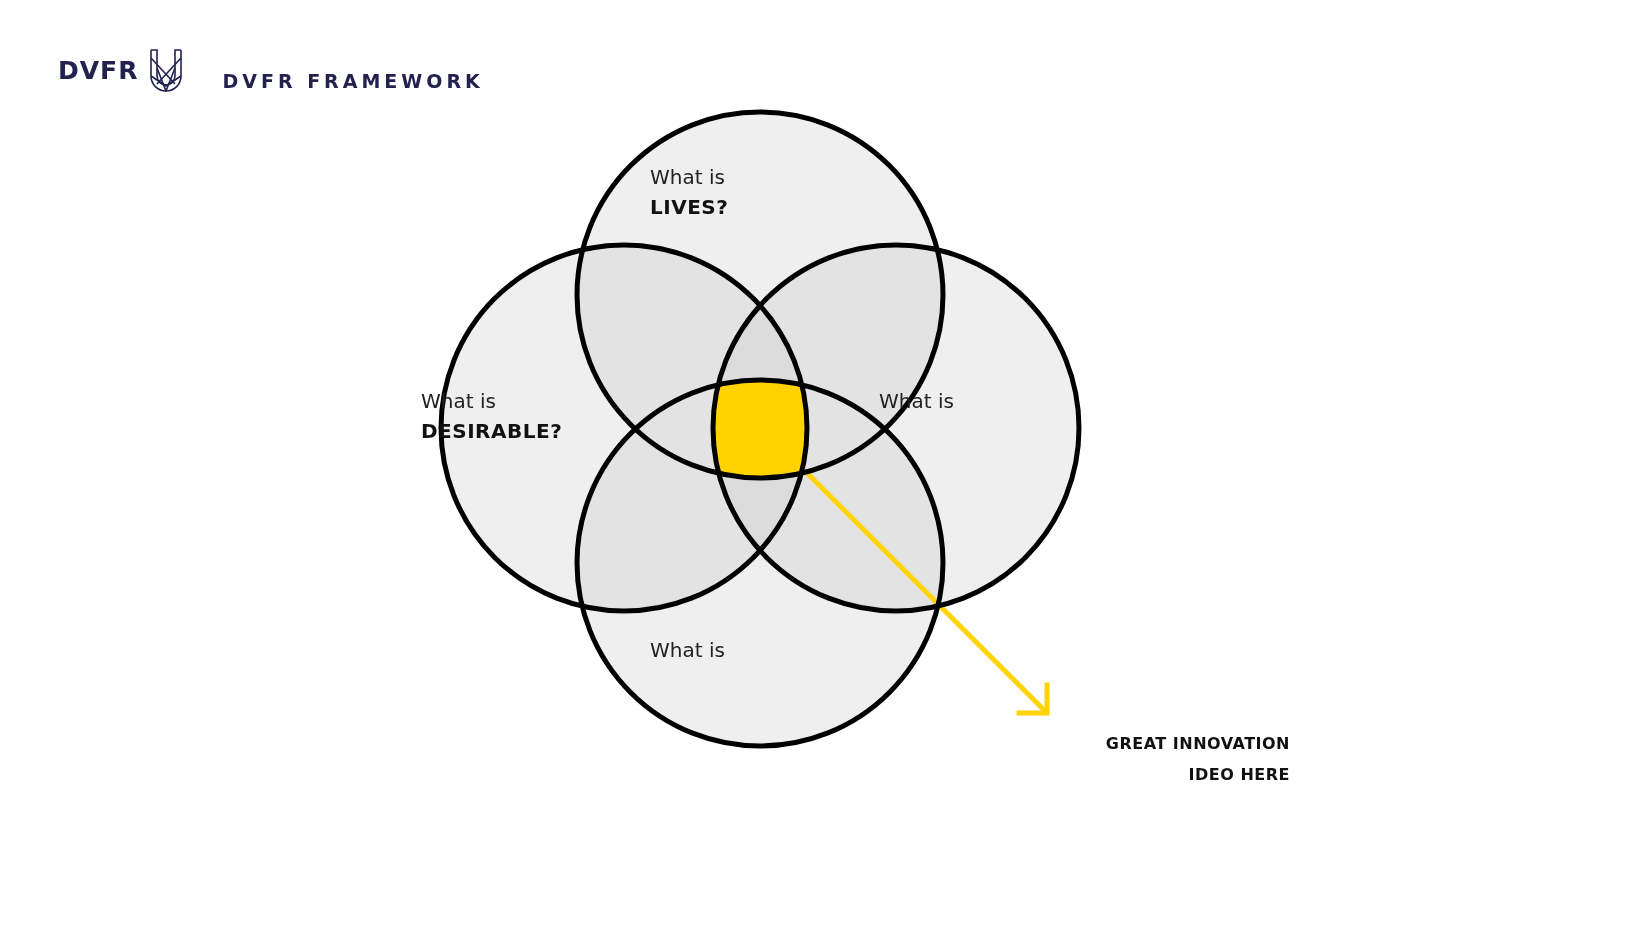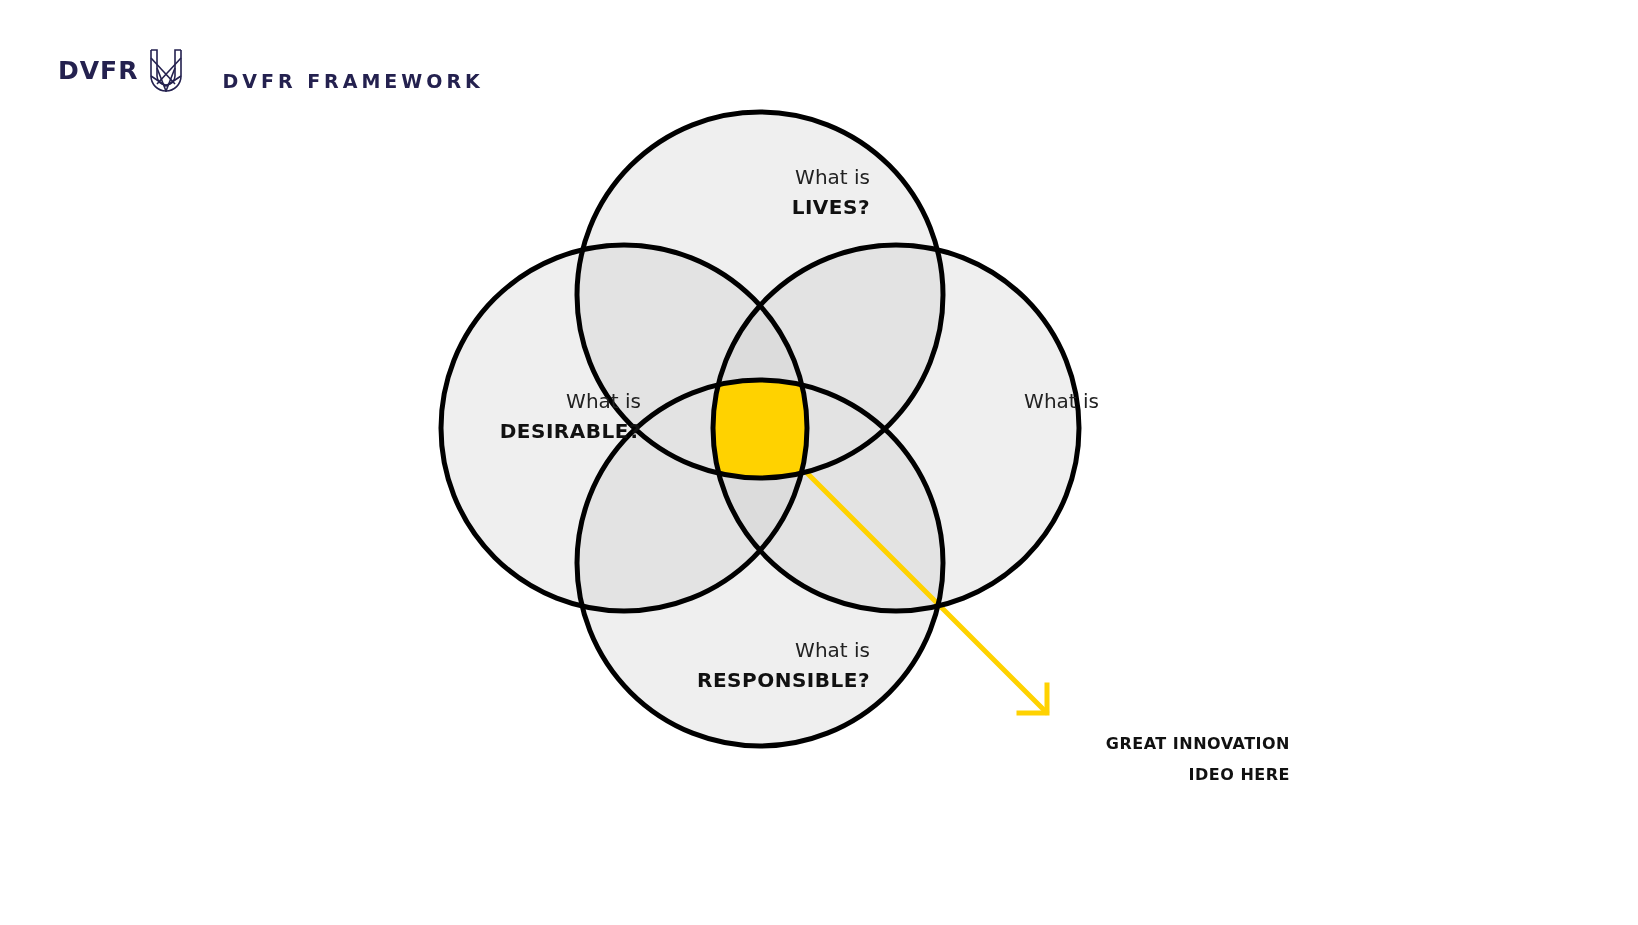--- a/index.html
+++ b/index.html
@@ -2,21 +2,21 @@
 <html><head>
   <meta charset="utf-8">
   <style>
     html, body { margin: 0; padding: 0; background: #ffffff; }
     body { width: 1638px; height: 925px; position: relative; overflow: hidden; font-family: "DejaVu Sans", sans-serif; }
     .header { position: absolute; left: 58px; top: 46px; height: 48px; display: flex; align-items: center; }
     .brand { font-family: "DejaVu Sans", sans-serif; font-size: 25px; font-weight: bold; color: #24214f; letter-spacing: 1px; }
     .brand-u { margin-left: 10px; width: 36px; height: 44px; }
     .title { margin-left: 38px; font-family: "DejaVu Sans", sans-serif; font-size: 19px; font-weight: bold; color: #24214f; letter-spacing: 4px; margin-top: 21px; }
     svg.diagram { position: absolute; left: 0; top: 0; }
-    .lbl { position: absolute; text-align: right; color: #1a1a1a; width: 220px; }
+    .lbl { position: absolute; text-align: left; color: #1a1a1a; width: 220px; }
     .lbl .q { display: block; font-size: 20px; font-weight: normal; line-height: 30px; color: #222; }
     .lbl .k { display: block; font-size: 20px; font-weight: bold; line-height: 30px; color: #111; letter-spacing: 0.5px; }
     .callout { position: absolute; left: 1010px; top: 728px; width: 280px; text-align: right; font-size: 16px; font-weight: bold; color: #111; line-height: 31px; letter-spacing: 0.5px; }
   </style>
 </head>
 <body>
 
 <div class="header">
   <span class="brand">DVFR</span>
   <svg class="brand-u" viewBox="0 0 36 44">
@@ -101,19 +101,18 @@
 </div>
 <div class="lbl" style="left:421px; top:386px;">
   <span class="q">What is</span>
   <span class="k">DESIRABLE?</span>
 </div>
 <div class="lbl" style="left:879px; top:386px;">
   <span class="q">What is</span>
 </div>
 <div class="lbl" style="left:650px; top:635px;">
   <span class="q">What is</span>
-  <span class="k">RESPONSIBLE?</span>
 </div>
 
 <div class="callout">
   <div>GREAT INNOVATION</div>
   <div>IDEO HERE</div>
 </div>
 
 </body></html>

